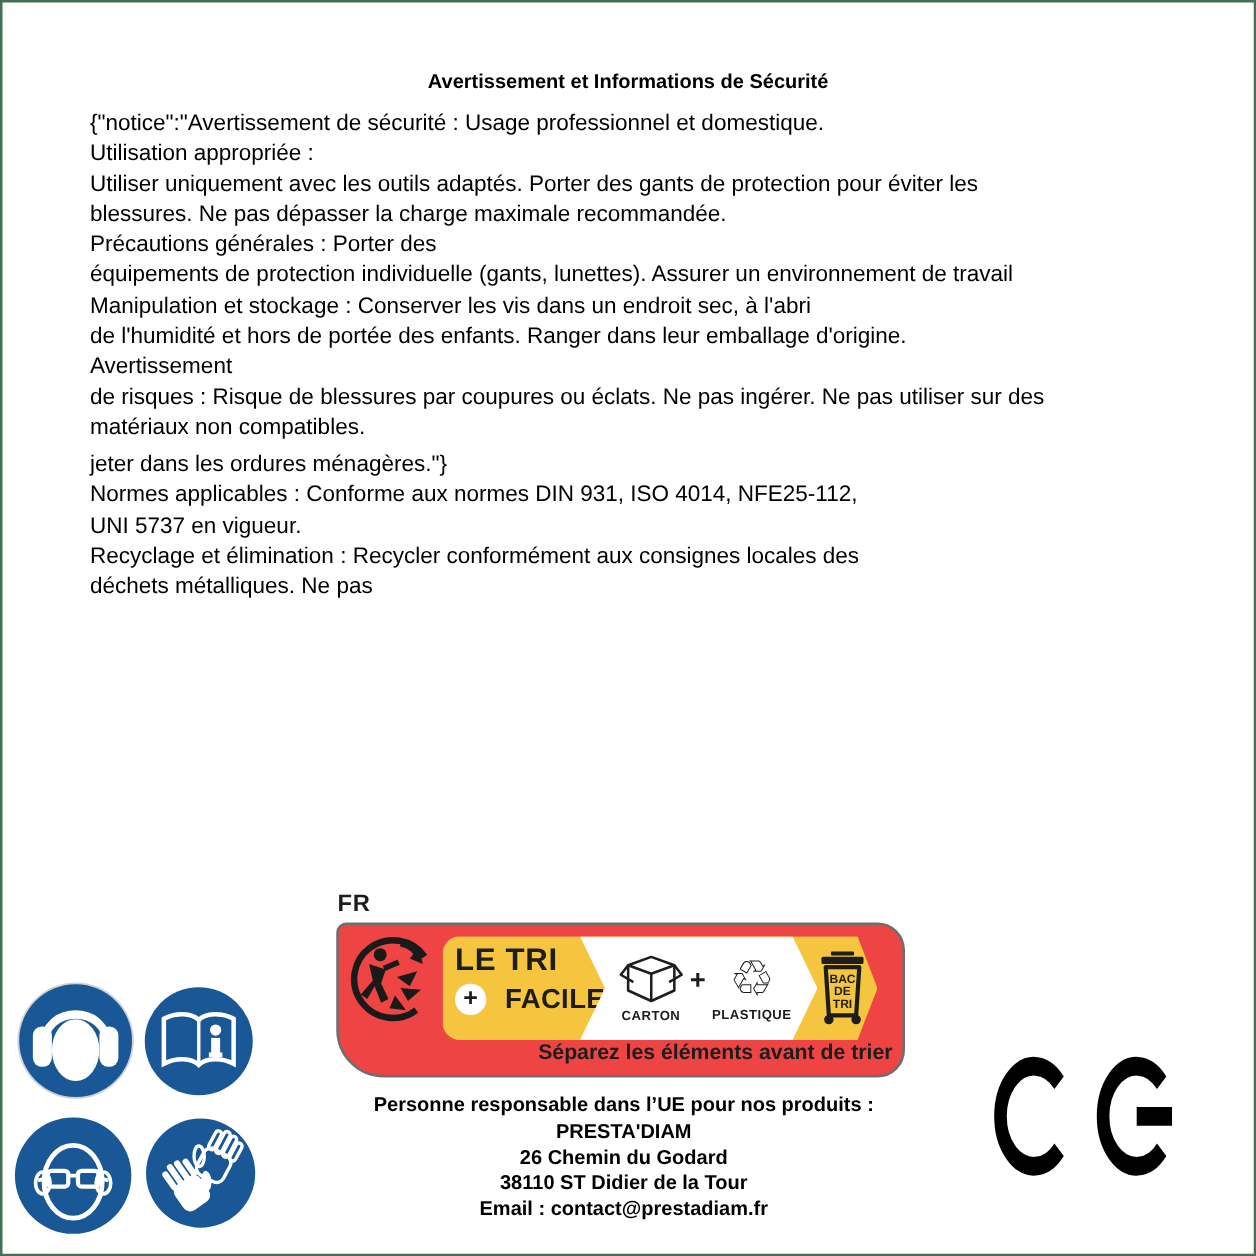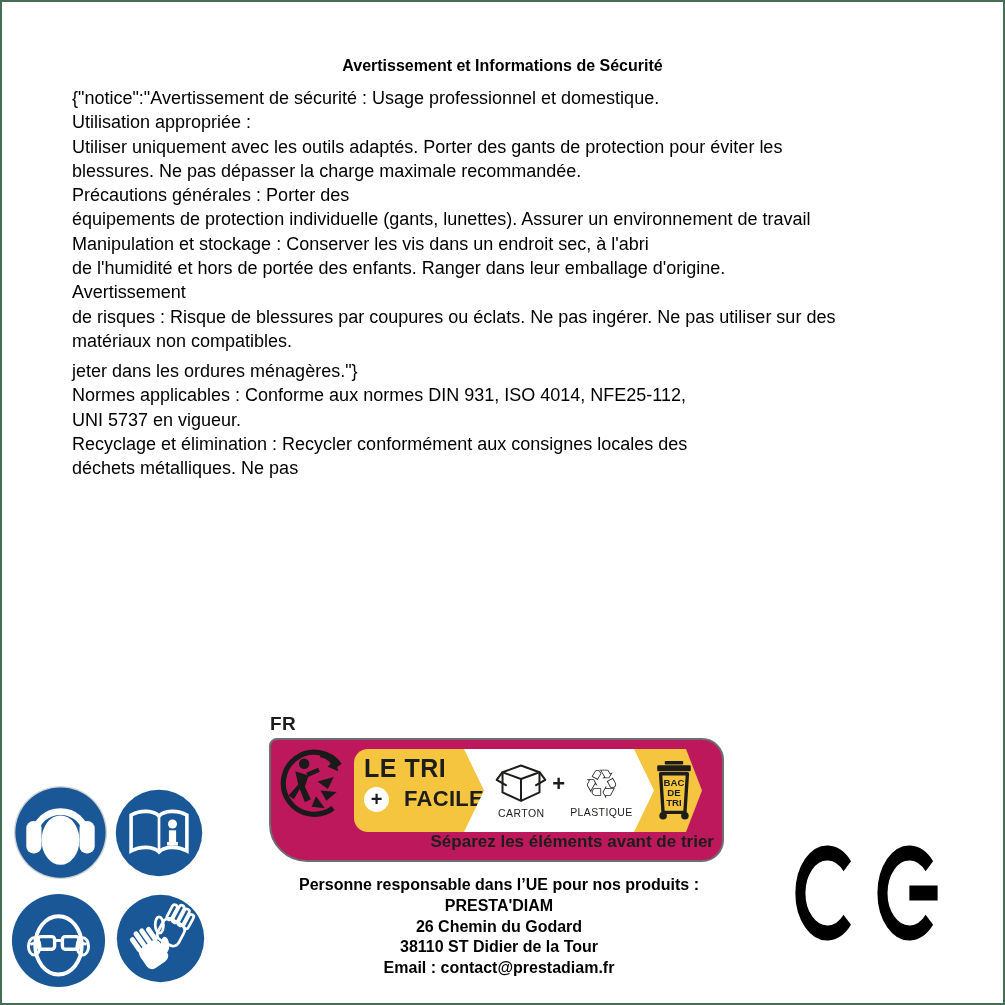--- a/index.html
+++ b/index.html
@@ -22,21 +22,21 @@
   }
   .block-a{top:84px;}
   .block-b{top:357px;}
   
   .fr-code{
     position:absolute;left:268px;top:711px;
     font-size:19px;font-weight:700;letter-spacing:.5px;color:#1d1d1b;
   }
   .label-box{
     position:absolute;left:267px;top:736px;width:451px;height:120px;
-    border:2px solid #6e6e70;background:#be185d;
+    border:2px solid #6e6e70;background:#ef4444;
     border-radius:8px 22px 22px 38px;
   }
   .banner{
     position:absolute;left:83px;top:9px;width:348px;height:83px;
     background:#F5C53F;
     border-radius:14px 0 0 14px;
     clip-path:polygon(0 0, calc(100% - 16px) 0, 100% 50%, calc(100% - 16px) 100%, 0 100%);
   }
   .headline{position:absolute;left:10px;top:7px;color:#1d1d1b;}
   .headline-top{font-size:25px;font-weight:800;letter-spacing:.5px;line-height:25px;}
@@ -46,21 +46,21 @@
     font-size:20px;font-weight:800;line-height:25px;text-align:center;color:#1d1d1b;
   }
   .facile{font-size:22px;font-weight:800;margin-left:15px;letter-spacing:.3px;}
   .materials{
     position:absolute;left:110px;top:0;width:190px;height:83px;background:#fff;
     clip-path:polygon(0 0, calc(100% - 20px) 0, 100% 50%, calc(100% - 20px) 100%, 0 100%, 20px 50%);
     display:flex;align-items:center;justify-content:center;
     padding-left:10px;box-sizing:border-box;
   }
   .material{display:flex;flex-direction:column;align-items:center;}
-  .material-label{font-size:10.5px;font-weight:400;color:#1d1d1b;letter-spacing:.4px;margin-top:2px;}
+  .material-label{font-size:10.5px;font-weight:700;color:#1d1d1b;letter-spacing:.4px;margin-top:2px;}
   .mat-plus{font-size:22px;font-weight:800;color:#1d1d1b;margin:0 5px 14px 5px;}
   .bin{position:absolute;right:7px;top:8px;}
   .tagline{
     position:absolute;left:290px;top:830px;width:422px;
     text-align:right;font-size:17px;font-weight:600;color:#1d1d1b;
   }
   
   .contact{
     position:absolute;left:247px;top:873px;width:500px;
     text-align:center;font-size:16px;font-weight:700;line-height:20.8px;

